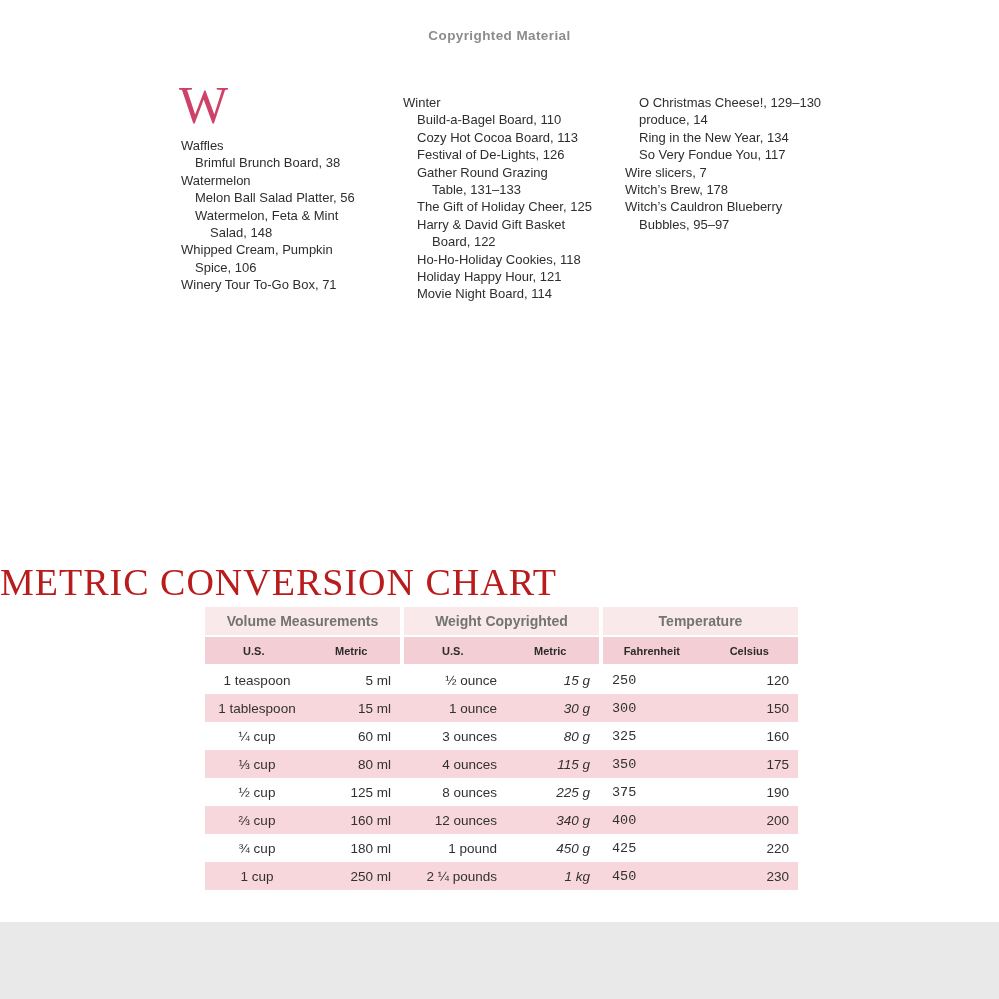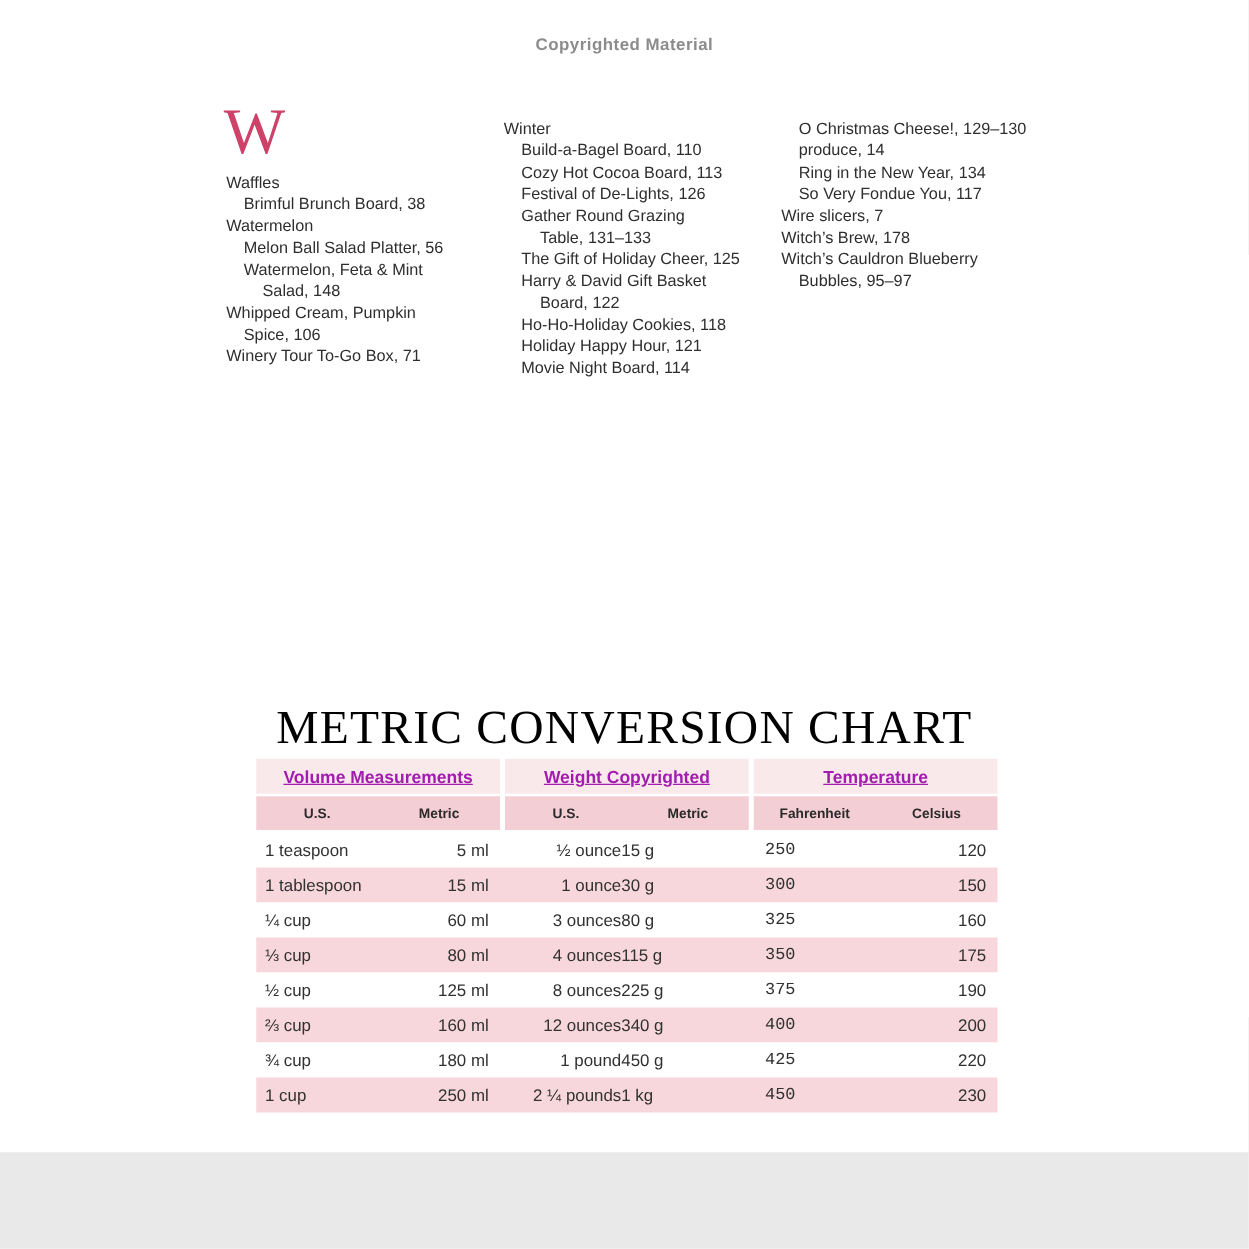--- a/index.html
+++ b/index.html
@@ -27,46 +27,46 @@
   .index-col{position:absolute;font-size:13px;line-height:17.4px;}
   .index-col.col1{left:181px;top:137px;width:210px;}
   .index-col.col2{left:403px;top:94px;width:215px;}
   .index-col.col3{left:625px;top:94px;width:215px;}
   .iline{white-space:nowrap;}
   .iline.ind0{padding-left:0;}
   .iline.ind1{padding-left:14px;}
   .iline.ind2{padding-left:29px;}
   
   .chart-title{
-    position:absolute;left:0;top:560px;width:100%;text-align:center;
+    position:absolute;left:0;top:560px;width:100%;text-align:left;
     font-family:"Liberation Serif", serif;font-size:38px;letter-spacing:1px;
-    color:#000000;font-weight:500;
+    color:#b91c1c;font-weight:500;
   }
   
   .conv-table{position:absolute;left:205px;top:607px;width:593px;}
   .h1row,.h2row{display:grid;grid-template-columns:195px 4px 195px 4px 195px;}
   .h1row{height:28px;margin-bottom:2px;}
   .h2row{height:27px;margin-bottom:2px;}
   .h1cell{
     background:#f9e9ea;display:flex;align-items:center;justify-content:center;
-    font-weight:bold;font-size:14px;color:#a21caf;text-decoration:underline;
+    font-weight:bold;font-size:14px;color:#737373;
   }
   .h2cell{background:#f4ced5;display:flex;align-items:center;}
   .h2cell span{flex:1;text-align:center;font-weight:bold;font-size:11px;color:#2b2b2b;}
   .hgap{background:transparent;}
   .trow{
     display:grid;grid-template-columns:97px 98px 4px 93px 102px 4px 97px 98px;
     height:28px;align-items:center;font-size:13.5px;color:#313131;background:#ffffff;
   }
   .trow:nth-child(even){background:#f7d7db;}
   .cell{white-space:nowrap;}
-  .cell.c0{padding-left:7px;text-align:left;}
+  .cell.c0{padding-left:7px;text-align:center;}
   .cell.c1{padding-right:9px;text-align:right;}
   .cell.c2{padding-left:6px;text-align:right;}
-  .cell.c3{padding-right:9px;}
+  .cell.c3{padding-right:9px;text-align:right;font-style:italic;}
   .cell.c4{padding-left:9px;text-align:left;font-family:Liberation Mono, monospace;}
   .cell.c5{padding-right:9px;text-align:right;}
 </style>
 </head>
 <body>
 
 <div class="page">
 
   <div class="copyright top">Copyrighted Material</div>
 

